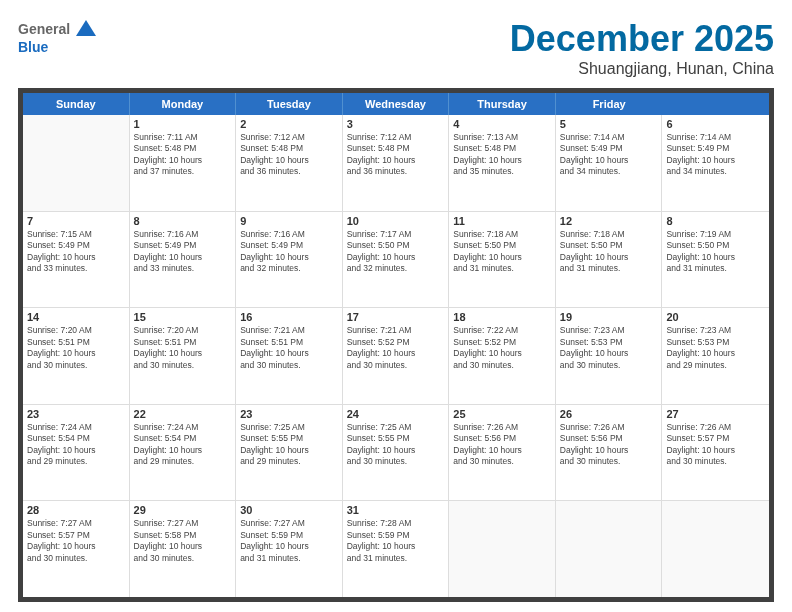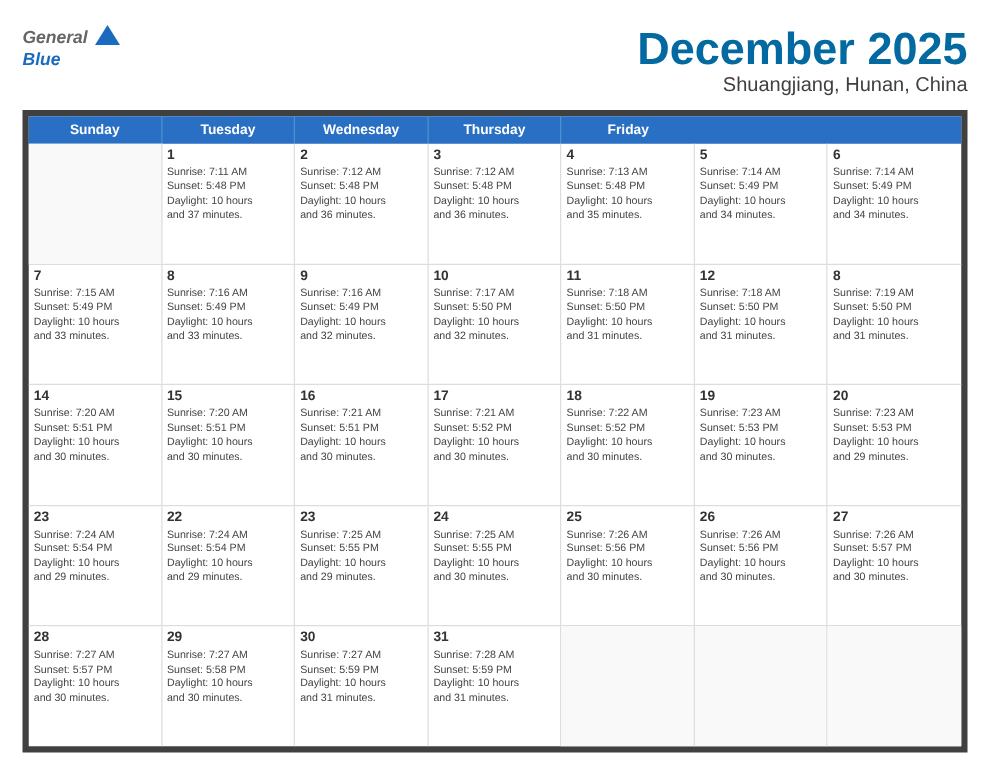--- a/index.html
+++ b/index.html
@@ -20,21 +20,20 @@
     .header {
       display: flex;
       justify-content: space-between;
       align-items: flex-start;
       margin-bottom: 10px;
     }
     .logo-area {
       display: flex;
       flex-direction: column;
       align-items: flex-start;
-      font-style: italic;
     }
     .title-area {
       text-align: right;
     }
     .month-title {
       font-size: 36px;
       font-weight: bold;
       color: #0369a1;
     }
     .location-title {
@@ -124,20 +123,21 @@
     </div>
     <div class="title-area">
       <div class="month-title">December 2025</div>
       <div class="location-title">Shuangjiang, Hunan, China</div>
     </div>
   </div>
 
   <div class="calendar">
     <div class="cal-header">
     <div class="cal-header-cell">Sunday</div>
+        <div class="cal-header-cell">Monday</div>
         <div class="cal-header-cell">Tuesday</div>
         <div class="cal-header-cell">Wednesday</div>
         <div class="cal-header-cell">Thursday</div>
         <div class="cal-header-cell">Friday</div>
       </div>
     <div class="cal-body">
     <div class="cal-row">
           <div class="cal-cell empty"></div>
           <div class="cal-cell">
             <span class="day-num">1</span>

